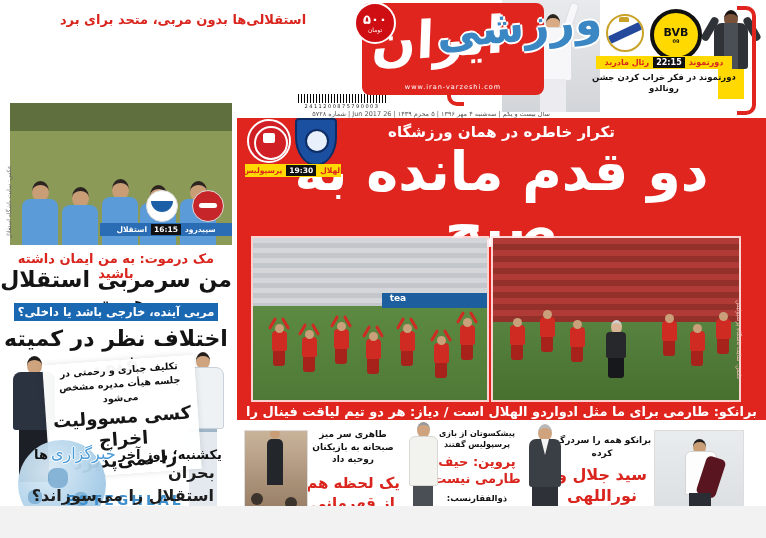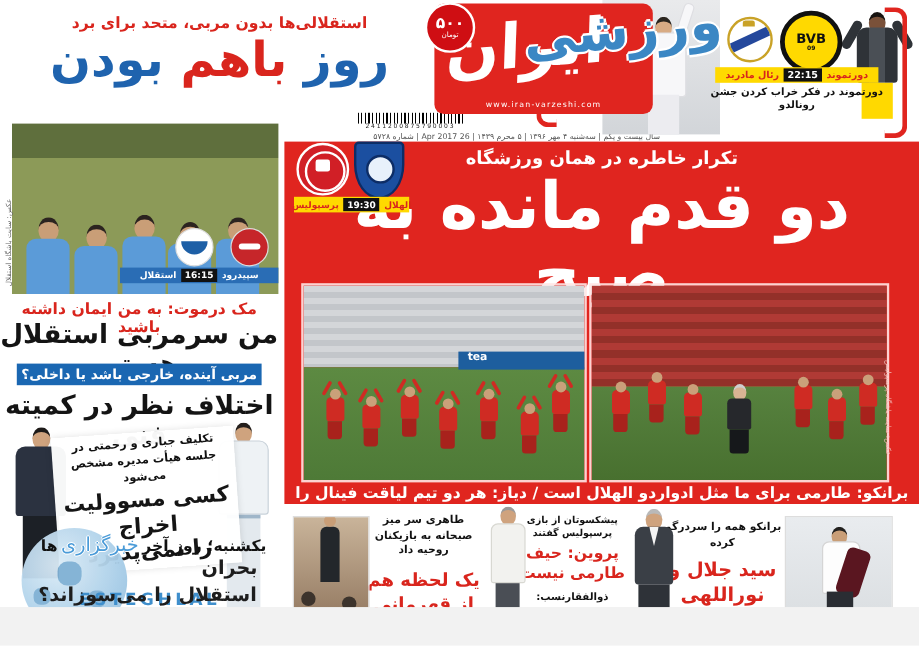--- a/index.html
+++ b/index.html
@@ -207,37 +207,36 @@
   #ph-abm .a2{left:48px;top:16px;transform:rotate(-30deg)}
   #ph-abm .l{position:absolute;left:18px;top:69px;width:26px;height:30px;background:#ffd900}
 </style>
 </head>
 <body>
 
 <div id="page">
 
   <div class="abs rtl c" id="tl-block">
     <div id="tl-kicker">استقلالی‌ها بدون مربی، متحد برای برد</div>
-    <div id="tl-headline"><span class="blue-w">روز</span> <span class="red-w">باهم</span> <span class="blue-w">بودن</span></div>
   </div>
 
   <div class="abs" id="masthead">
     <div id="mast-fa">ایران</div>
   </div>
   <div class="abs" id="mast-fa2">ورزشی</div>
   <div class="abs" id="mast-web">www.iran-varzeshi.com</div>
   <div class="abs" id="price">
     <span class="amt">۵۰۰</span>
     <span class="unit">تومان</span>
   </div>
   <div class="abs" id="barcode">
     <div class="bars"></div>
     <div class="num">2411200875790003</div>
   </div>
-  <div class="abs rtl" id="dateline">سال بیست و یکم | سه‌شنبه ۴ مهر ۱۳۹۶ | ۵ محرم ۱۴۳۹ | 26 Apr 2017 | شماره ۵۷۲۸</div>
+  <div class="abs rtl" id="dateline">سال بیست و یکم | سه‌شنبه ۴ مهر ۱۳۹۶ | ۵ محرم ۱۴۳۹ | 26 Jun 2017 | شماره ۵۷۲۸</div>
 
   <div class="abs" id="ph-ronaldo">
     <div class="h"></div>
       <div class="a"></div>
     <div class="t"></div>
       <div class="l"></div>
   </div>
   <div class="abs" id="ph-abm">
     <div class="h"></div>
     <div class="a1"></div>

